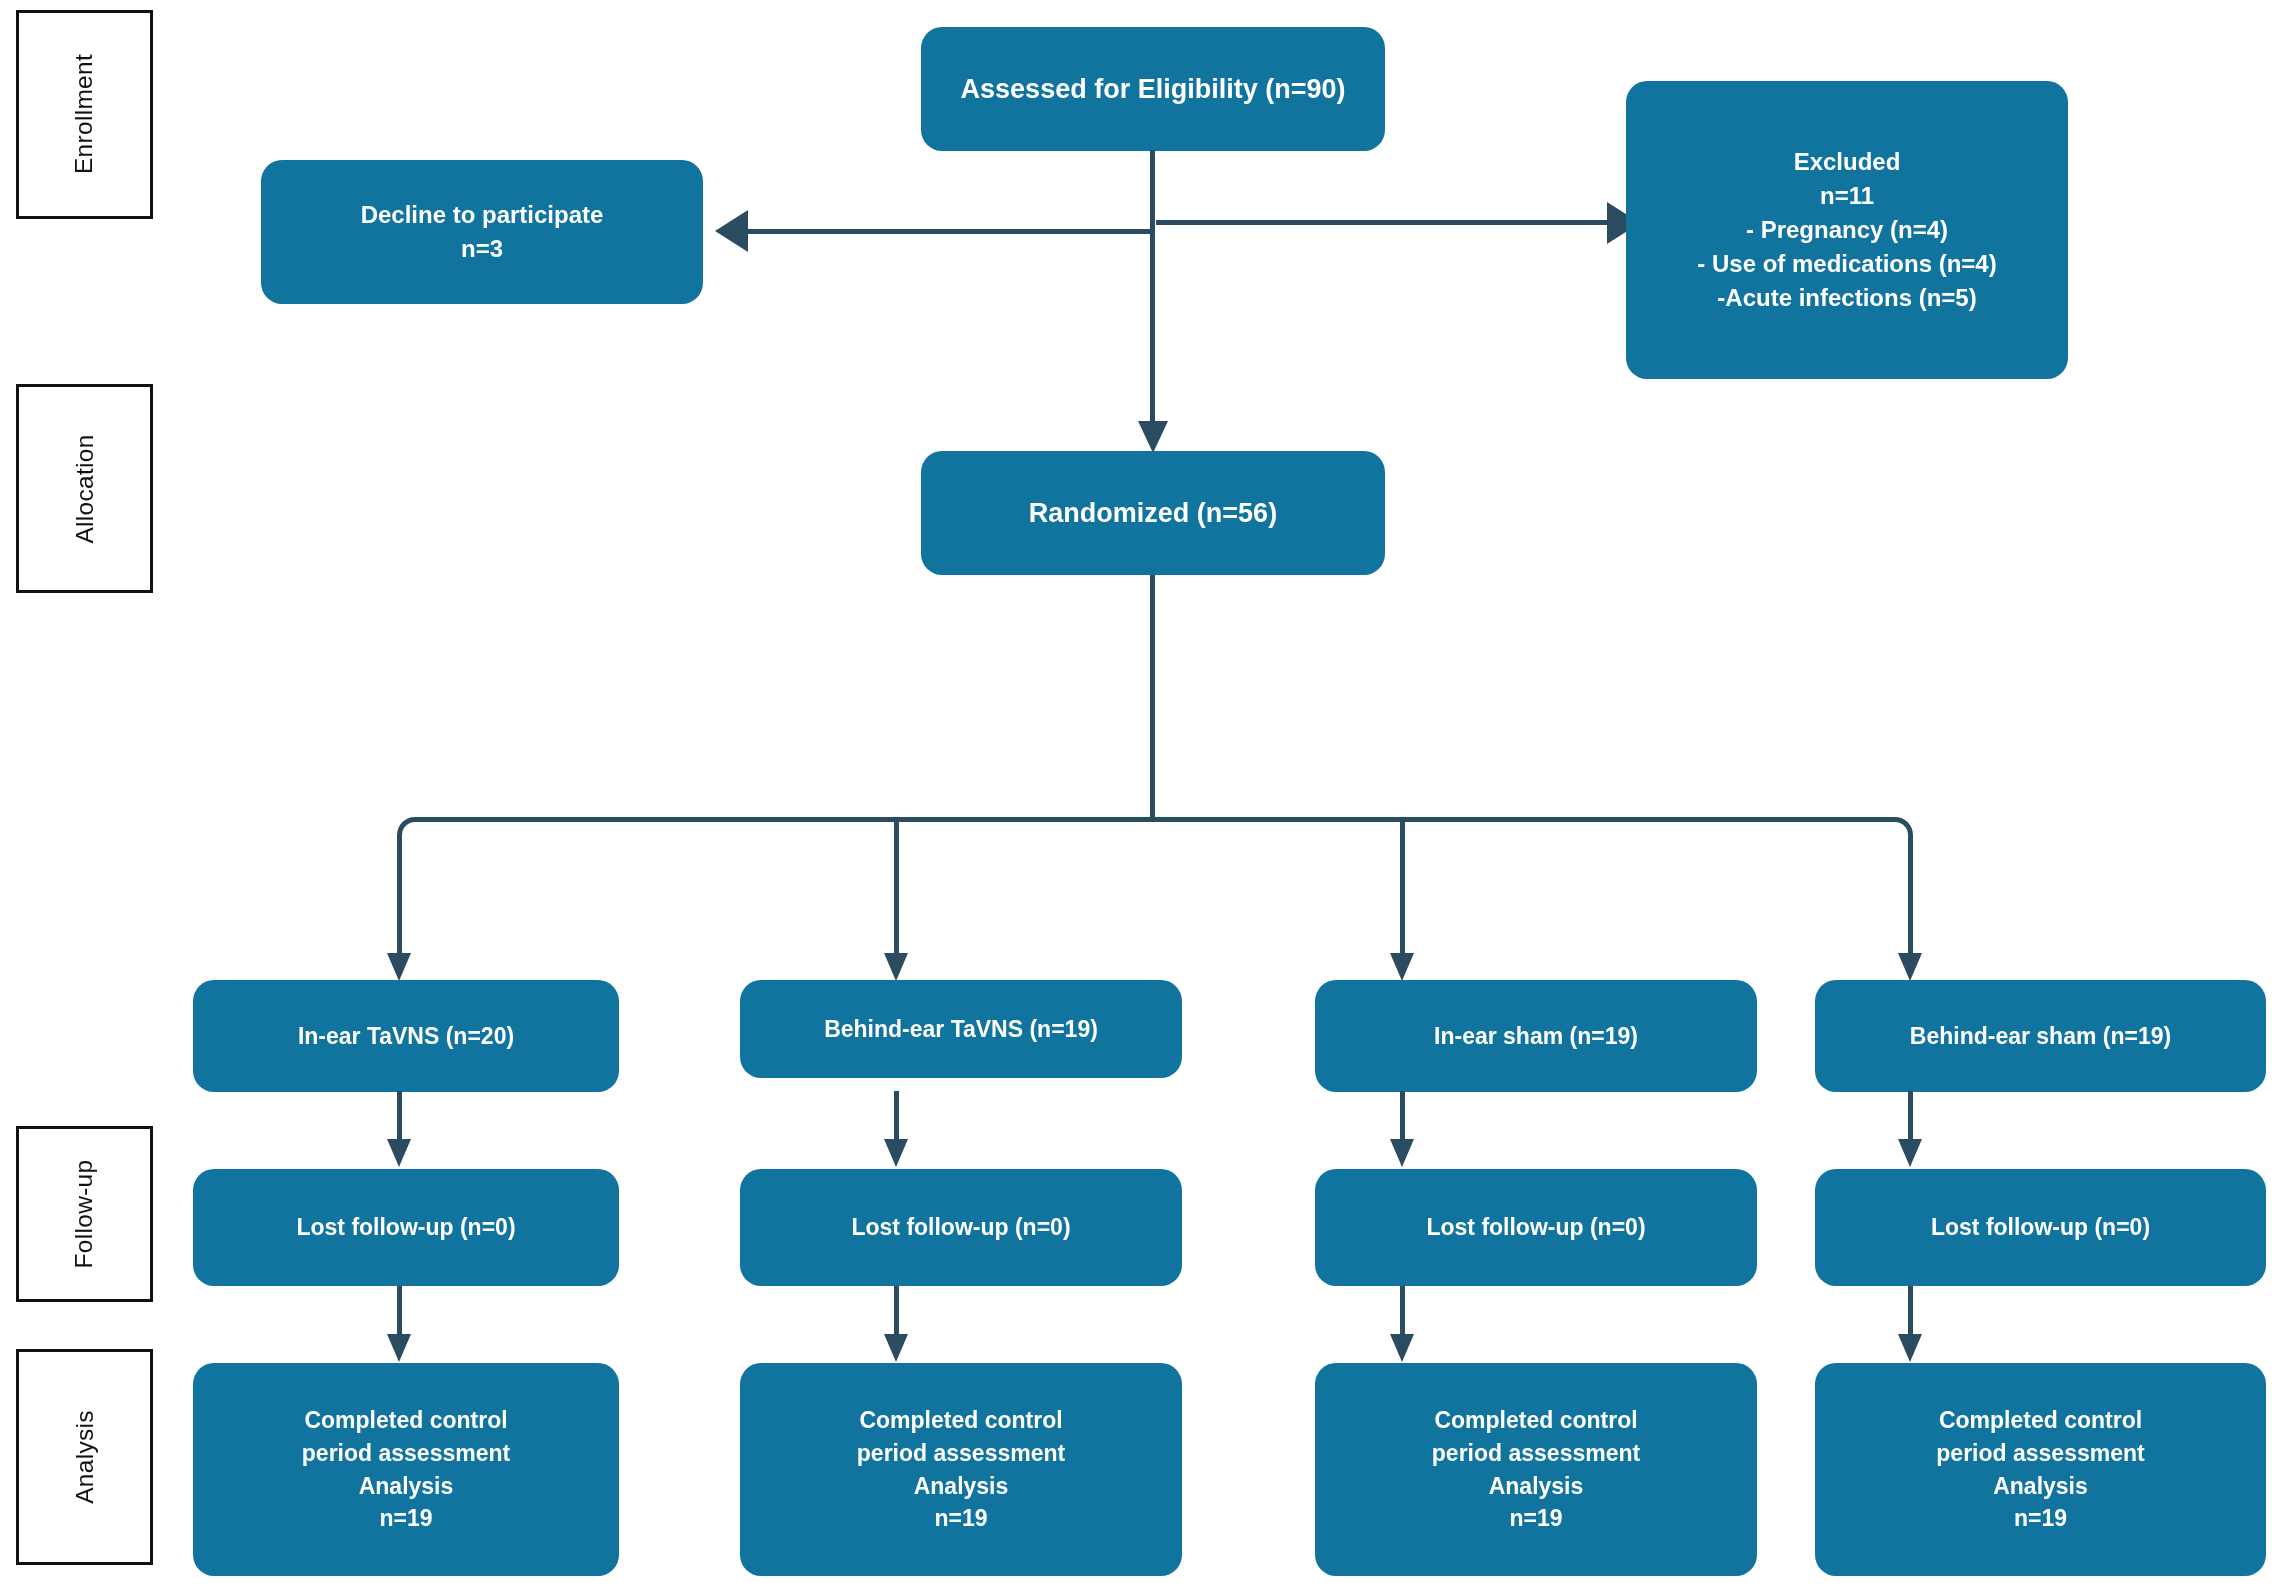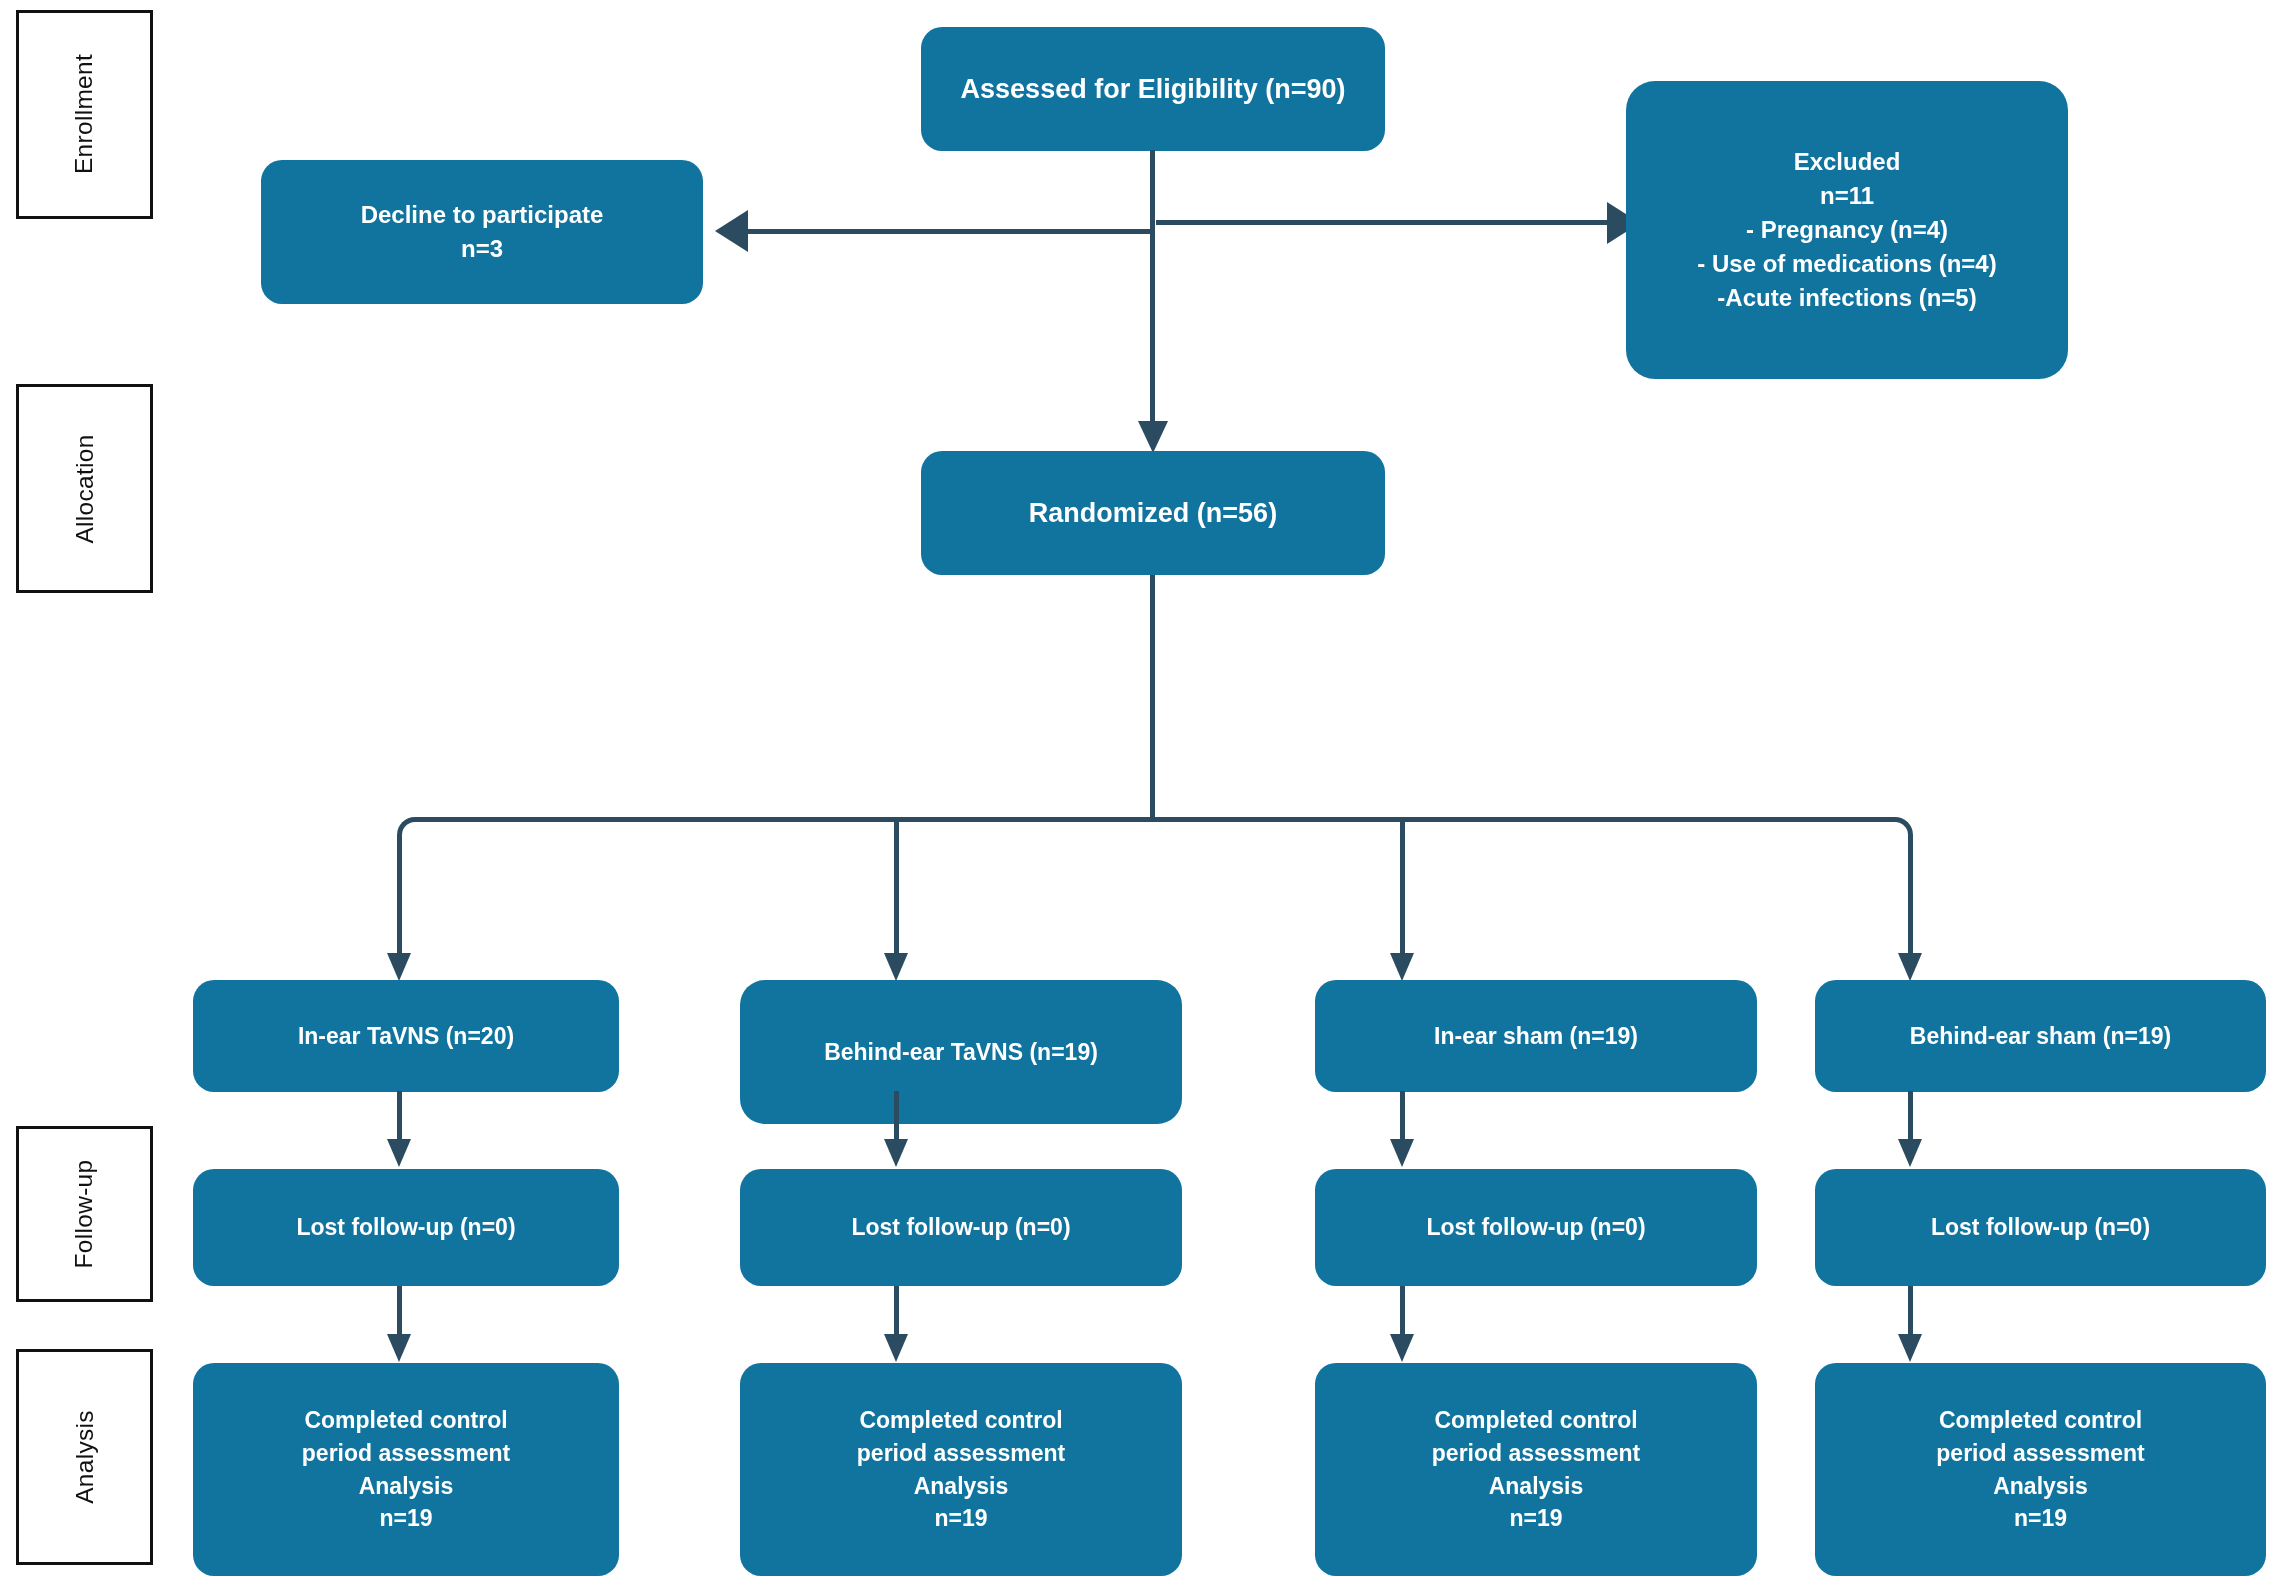--- a/index.html
+++ b/index.html
@@ -138,21 +138,21 @@
   <div class="conn conn-h" style="left:748px; top:229px; width:405px; height:5.3px;"></div>
   <div class="arrow-left" style="left:715px; top:210px;"></div>
 
   <div class="node fs-mid" style="left:261px; top:160px; width:442px; height:144px;">
     <span class="lines">
       <span class="ln">Decline to participate</span>
       <span class="ln">n=3</span>
     </span>
   </div>
 
-  <div class="node fs-mid" style="left:1626px; top:81px; width:442px; height:298px;border-radius:29px;">
+  <div class="node fs-mid" style="left:1626px; top:81px; width:442px; height:298px;">
     <span class="lines">
       <span class="ln">Excluded</span>
       <span class="ln">n=11</span>
       <span class="ln">- Pregnancy (n=4)</span>
       <span class="ln">- Use of medications (n=4)</span>
       <span class="ln">-Acute infections (n=5)</span>
     </span>
   </div>
 
   <div class="arrow-down" style="left:1138px; top:421px;"></div>
@@ -199,21 +199,21 @@
 
   <div class="node fs-sm" style="left:193px; top:1363px; width:426px; height:213px;">
     <span class="lines">
       <span class="ln">Completed control</span>
       <span class="ln">period assessment</span>
       <span class="ln">Analysis</span>
       <span class="ln">n=19</span>
     </span>
   </div>
 
-  <div class="node fs-sm" style="left:740px; top:980px; width:442px; height:144px;border-radius:25px;">
+  <div class="node fs-sm" style="left:740px; top:980px; width:442px; height:98px;">
     <span class="lines">
       <span class="ln">Behind-ear TaVNS (n=19)</span>
     </span>
   </div>
   <div class="conn conn-v" style="left:894px; top:1091px; width:5.3px; height:59px;"></div>
   <div class="arrow-down slim" style="left:884px; top:1139px;"></div>
 
   <div class="node fs-sm" style="left:740px; top:1169px; width:442px; height:117px;">
     <span class="lines">
       <span class="ln">Lost follow-up (n=0)</span>

